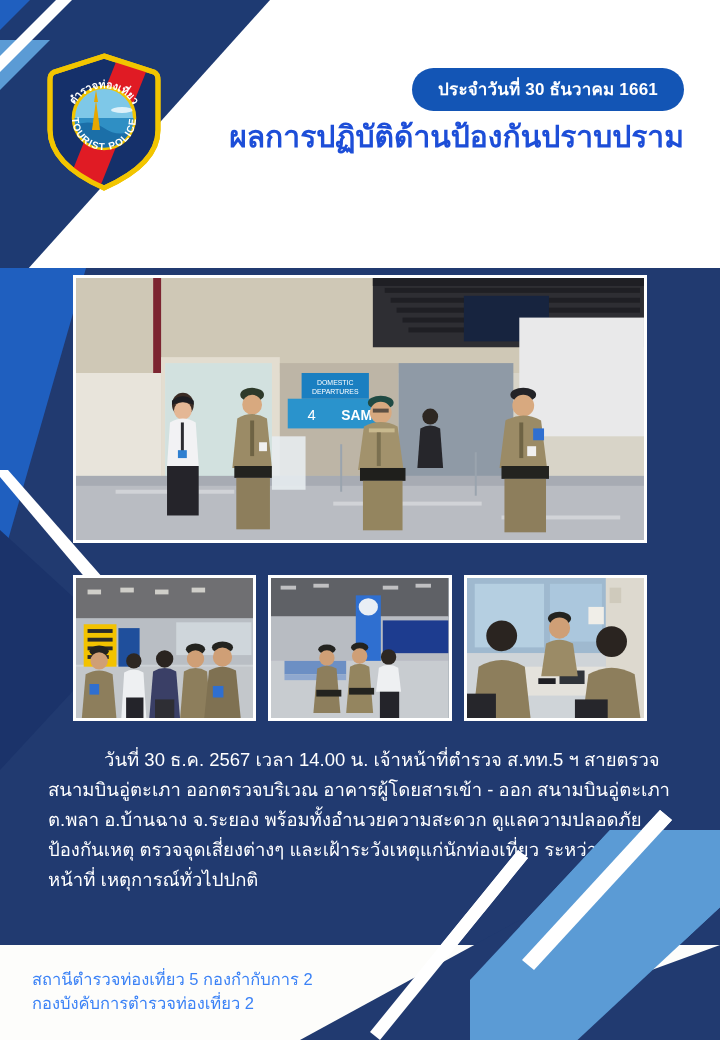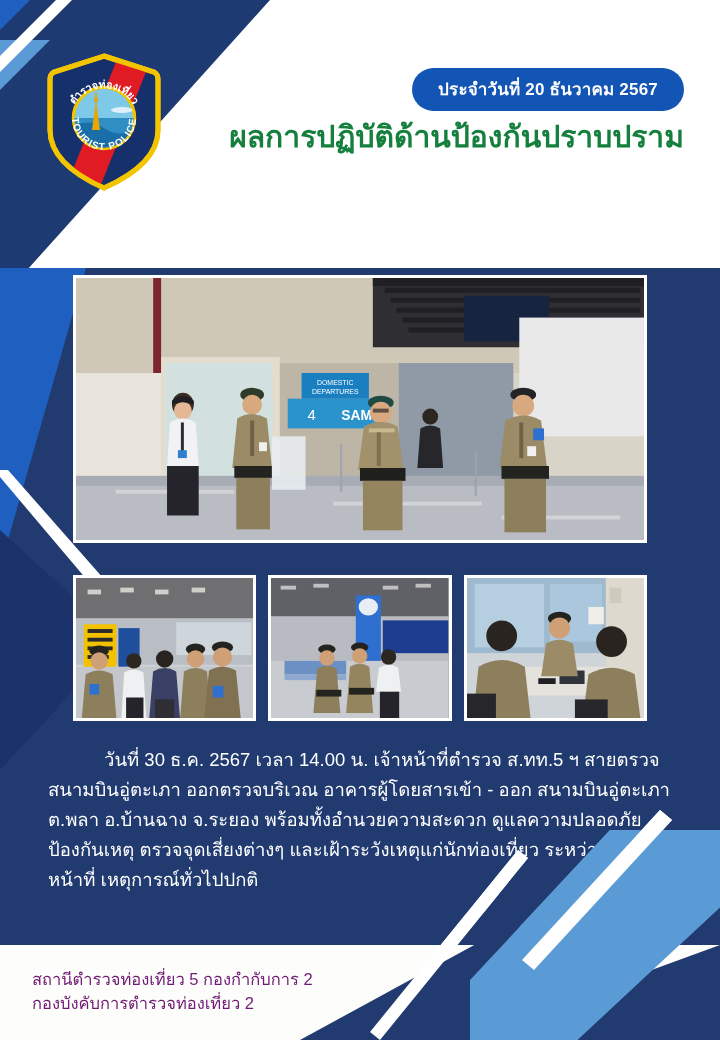--- a/index.html
+++ b/index.html
@@ -100,21 +100,21 @@
   .date-pill{
     position:absolute;right:36px;top:68px;
     background:#1355b5;color:#ffffff;
     border-radius:22px;
     padding:7px 26px 9px 26px;
     font-size:17px;font-weight:bold;letter-spacing:.2px;
     white-space:nowrap;
   }
   .title{
     position:absolute;right:36px;top:118px;width:520px;
-    text-align:right;color:#15803d;
+    text-align:right;color:#1d4ed8;
     font-size:30px;font-weight:bold;line-height:1.28;
   }
   .title .l2{display:block;}
 
   
   .hero{
     position:absolute;left:73px;top:275px;width:574px;height:268px;
     border:3px solid #ffffff;box-sizing:border-box;overflow:hidden;background:#9aa3ae;
   }
   .thumbs{position:absolute;left:73px;top:575px;width:574px;height:146px;display:flex;gap:12px;}
@@ -126,21 +126,21 @@
   .body-text{
     position:absolute;left:48px;top:745px;width:626px;
     color:#ffffff;font-size:18.5px;line-height:1.62;
     text-align:left;
   }
   .body-text p{margin:0;text-indent:56px;}
 
   
   .footer-text{
     position:absolute;left:32px;top:968px;
-    color:#701a75;font-size:16.5px;line-height:1.45;
+    color:#3b82f6;font-size:16.5px;line-height:1.45;
   }
   .footer-text .fl{display:block;}
 </style>
 </head>
 <body>
 
 <div class="poster">
 
   <div class="bg-white"></div>
   <div class="bg-navy-body"></div>
@@ -192,21 +192,21 @@
         <path id="arcBot" d="M30 66 A32 32 0 0 0 94 66" fill="none"></path>
         <text font-size="10.5" font-weight="bold" fill="#ffffff" font-family="'Liberation Sans',sans-serif">
           <textPath href="#arcTop" startOffset="50%" text-anchor="middle">ตำรวจท่องเที่ยว</textPath>
         </text>
         <text font-size="10" font-weight="bold" fill="#ffffff" letter-spacing="1.2" font-family="'Liberation Sans',sans-serif">
           <textPath href="#arcBot" startOffset="50%" text-anchor="middle">TOURIST POLICE</textPath>
         </text>
       </svg>
     </div>
 
-    <div class="date-pill">ประจำวันที่ 20 ธันวาคม 2567</div>
+    <div class="date-pill">ประจำวันที่ 30 ธันวาคม 1661</div>
 
     <div class="title">
       <span class="l1">ผลการปฏิบัติด้านป้องกันปราบปราม</span>
     </div>
   </div>
 
   <div class="hero">
     <svg class="ph" viewBox="0 0 574 268" preserveAspectRatio="none">
       <rect width="574" height="268" fill="#d8d4c8"></rect>
       <rect x="0" y="0" width="574" height="96" fill="#cfc8b6"></rect>

